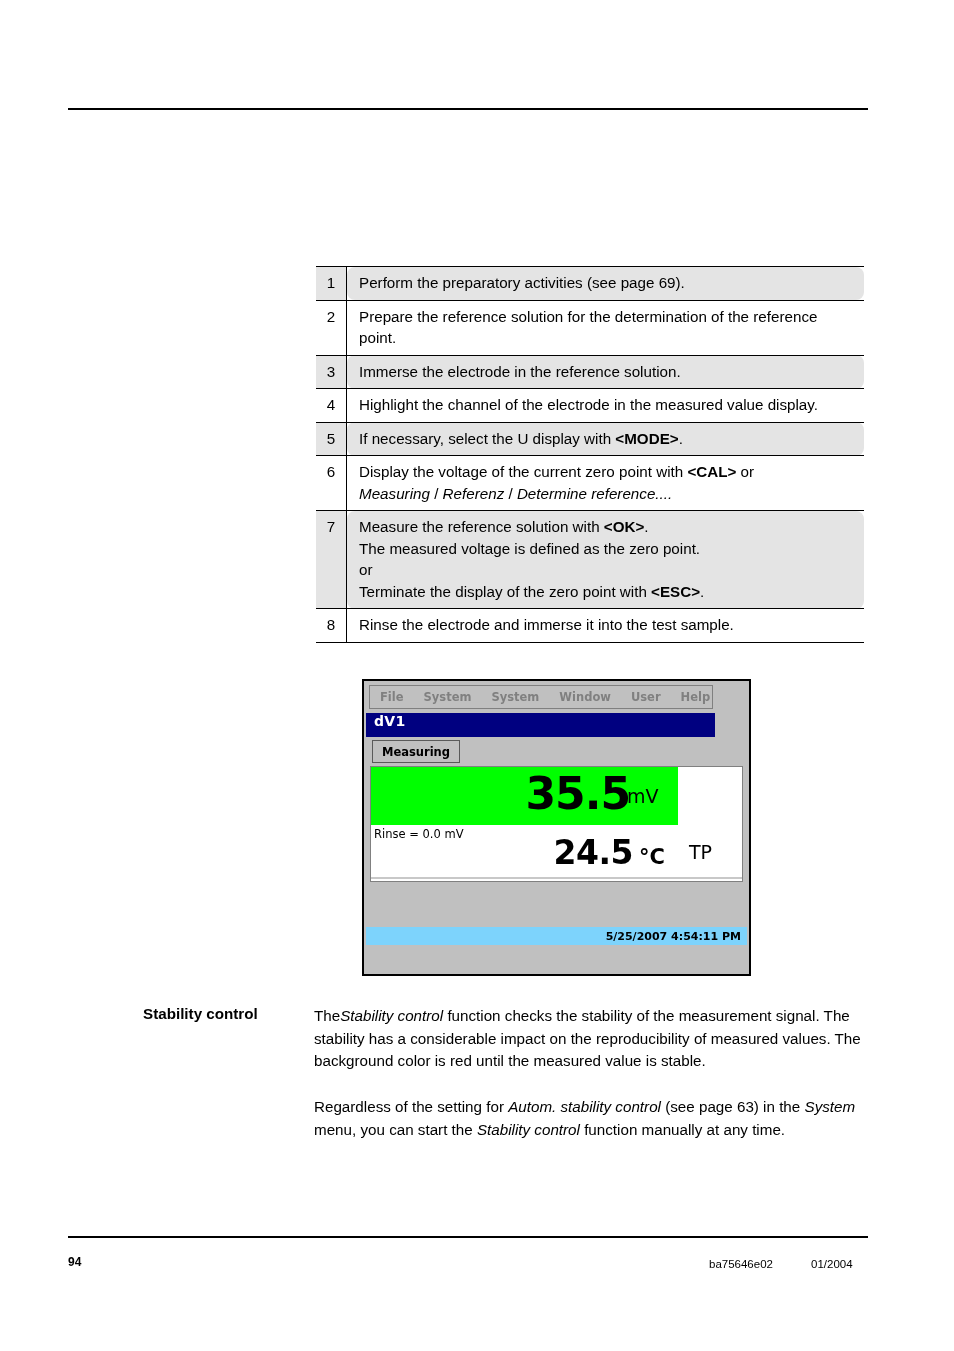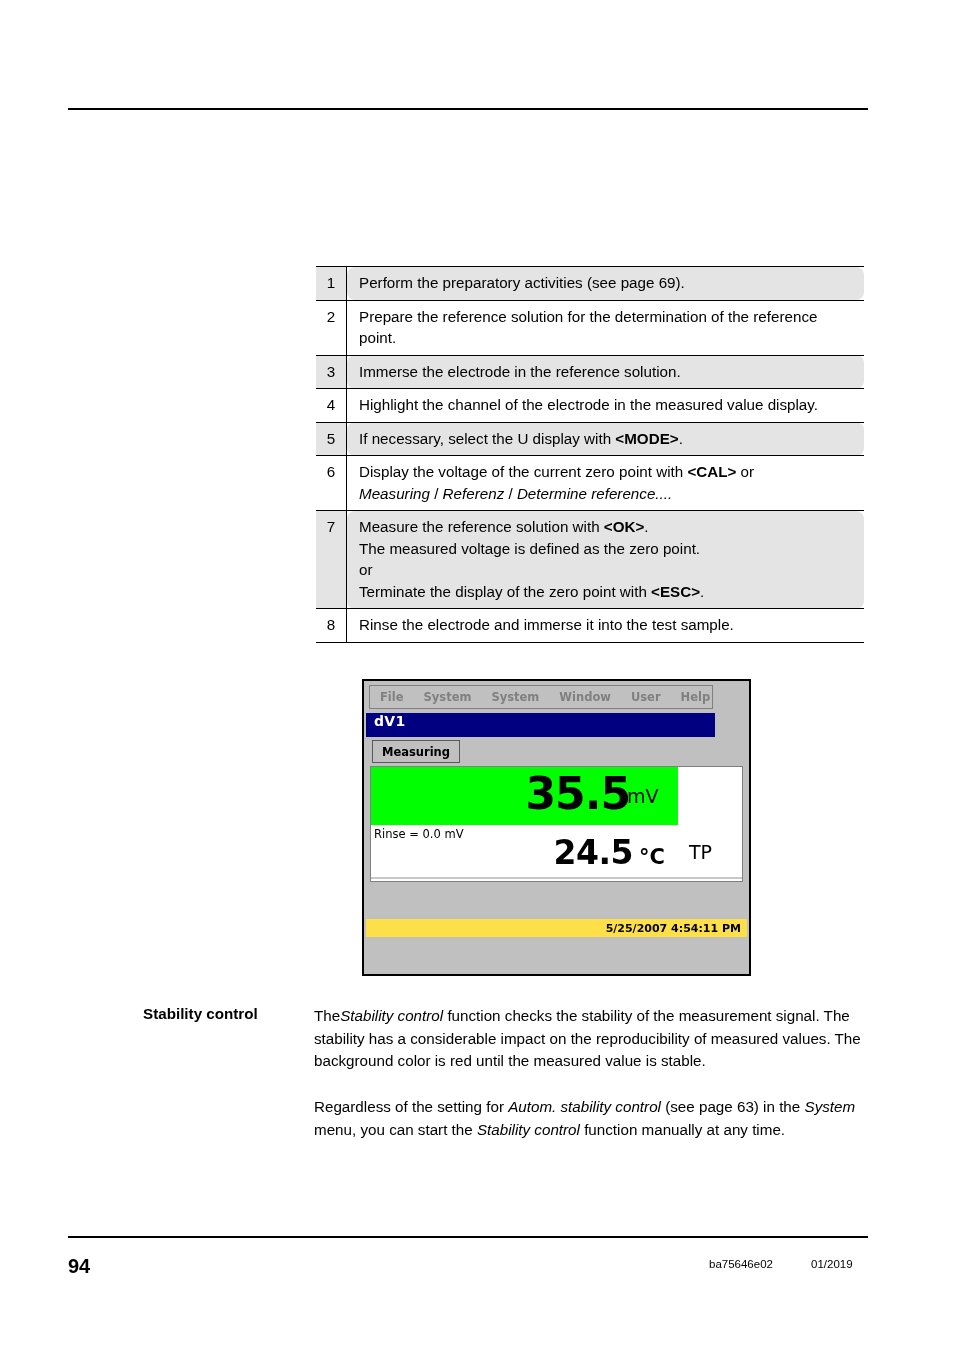--- a/index.html
+++ b/index.html
@@ -227,24 +227,24 @@
     position: absolute;
     left: 0px;
     top: 110px;
     width: 371px;
     height: 1.5px;
     background: #c8c8c8;
   }
   .device-statusbar {
     position: absolute;
     left: 2px;
-    top: 238px;
+    top: 246px;
     width: 381px;
     height: 18px;
-    background: #fde047;
+    background: #7dd3fc;
     display: flex;
     align-items: center;
     justify-content: flex-end;
   }
   .device-statusbar .ts {
     font-size: 11px;
     font-weight: bold;
     padding-right: 6px;
     white-space: nowrap;
   }
@@ -311,21 +311,21 @@
     position: absolute;
     left: 68px;
     top: 1255px;
     width: 800px;
     height: 20px;
   }
   .footer .pg {
     position: absolute;
     left: 0;
     top: 0;
-    font-size: 20px;
+    font-size: 12px;
     font-weight: bold;
   }
   .footer .doc {
     position: absolute;
     left: 641px;
     top: 3px;
     font-size: 11.5px;
   }
   .footer .date {
     position: absolute;
@@ -419,16 +419,16 @@
   <div class="margin-label">Stability control</div>
 
   <div class="para para-a"><span>The</span><i>Stability control</i><span> function checks the stability of the measurement signal. The stability has a considerable impact on the reproducibility of measured values. The background color is red until the measured value is stable.</span></div>
 
   <div class="para para-b"><span>Regardless of the setting for </span><i>Autom. stability control</i><span> (see page 63) in the </span><i>System</i><span> menu, you can start the </span><i>Stability control</i><span> function manually at any time.</span></div>
 
   <div class="footer-rule"></div>
   <div class="footer">
     <span class="pg">94</span>
     <span class="doc">ba75646e02</span>
-    <span class="date">01/2019</span>
+    <span class="date">01/2004</span>
   </div>
 
 </div>
 
 </body></html>

